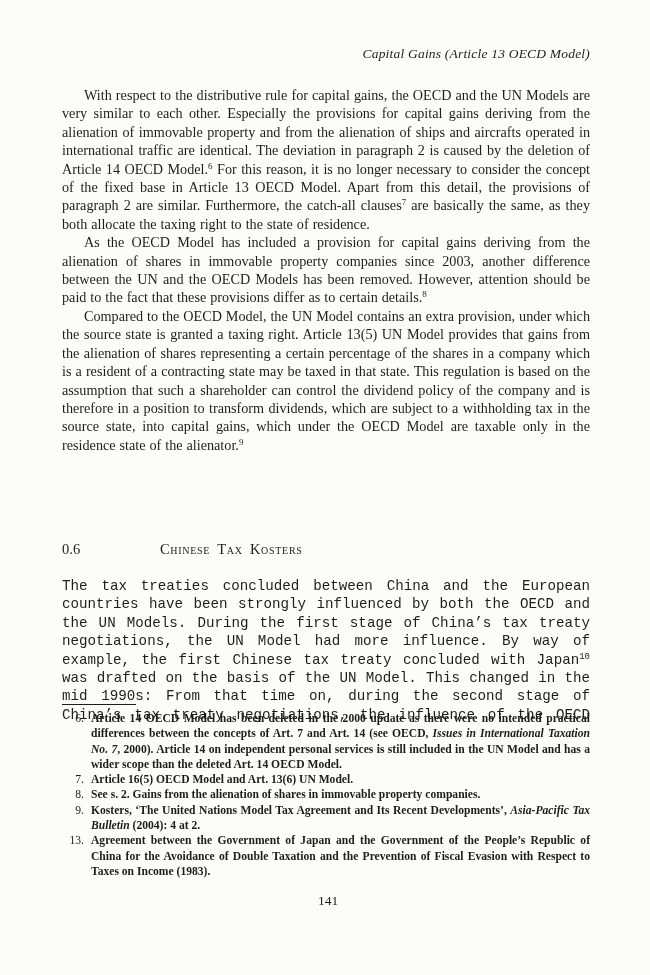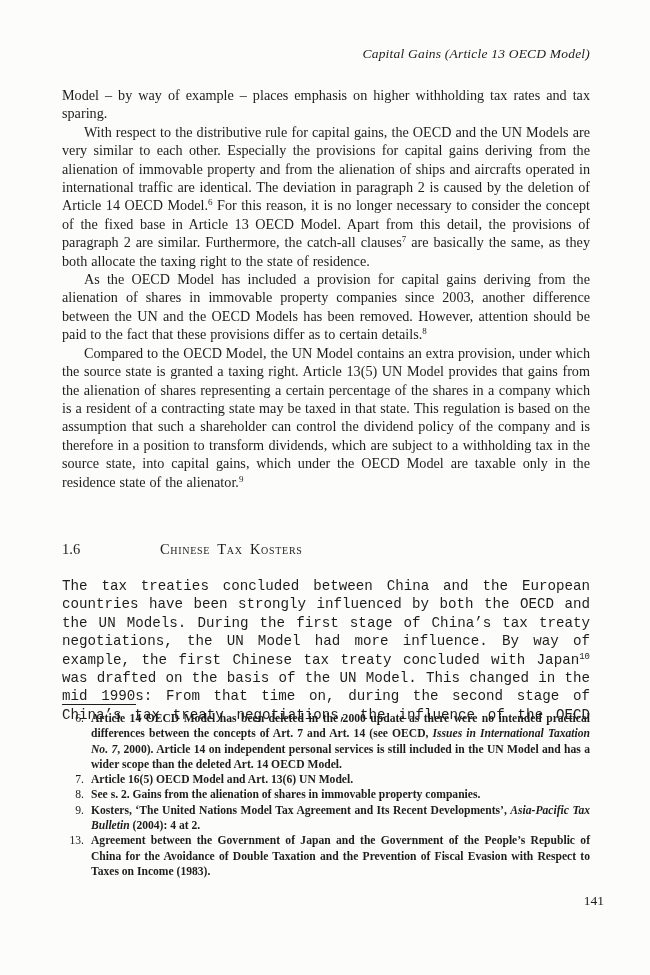--- a/index.html
+++ b/index.html
@@ -50,41 +50,40 @@
     top: 704px; left: 62px;
     width: 74px; height: 0;
     border-top: 1.3px solid #1d1d1d;
   }
   .footnotes { position: absolute; top: 711px; left: 62px; width: 528px; }
   .footnote { display: flex; font-size: 11.6px; line-height: 15.3px; }
   .fn-num { width: 22px; text-align: right; flex-shrink: 0; }
   .fn-text { margin-left: 7px; flex: 1; text-align: justify; font-weight: bold; }
   .page-number {
     position: absolute;
-    top: 893px; left: 76px; width: 528px;
-    text-align: right;
+    top: 893px; left: 64px; width: 528px;
+    text-align: center;
     font-size: 13.5px;
   }
 </style>
 </head>
 <body>
 
 <div class="page">
 
   <div class="running-header">Capital Gains (Article 13 OECD Model)</div>
 
   <div class="main-text" id="main-paragraphs">
-      <p class="para"><span>Model – by way of example – places emphasis on higher withholding tax rates and tax sparing.</span></p>
       <p class="para indent"><span>With respect to the distributive rule for capital gains, the OECD and the UN Models are very similar to each other. Especially the provisions for capital gains deriving from the alienation of immovable property and from the alienation of ships and aircrafts operated in international traffic are identical. The deviation in paragraph 2 is caused by the deletion of Article 14 OECD Model.</span><sup>6</sup><span> For this reason, it is no longer necessary to consider the concept of the fixed base in Article 13 OECD Model. Apart from this detail, the provisions of paragraph 2 are similar. Furthermore, the catch-all clauses</span><sup>7</sup><span> are basically the same, as they both allocate the taxing right to the state of residence.</span></p>
       <p class="para indent"><span>As the OECD Model has included a provision for capital gains deriving from the alienation of shares in immovable property companies since 2003, another difference between the UN and the OECD Models has been removed. However, attention should be paid to the fact that these provisions differ as to certain details.</span><sup>8</sup></p>
       <p class="para indent"><span>Compared to the OECD Model, the UN Model contains an extra provision, under which the source state is granted a taxing right. Article 13(5) UN Model provides that gains from the alienation of shares representing a certain percentage of the shares in a company which is a resident of a contracting state may be taxed in that state. This regulation is based on the assumption that such a shareholder can control the dividend policy of the company and is therefore in a position to transform dividends, which are subject to a withholding tax in the source state, into capital gains, which under the OECD Model are taxable only in the residence state of the alienator.</span><sup>9</sup></p>
     </div>
 
   <div class="section-heading">
-    <span class="section-number">1.6</span><span class="section-title">Chinese Tax Kosters</span>
+    <span class="section-number">0.6</span><span class="section-title">Chinese Tax Kosters</span>
   </div>
 
   <div class="section-text" id="section-paragraphs">
       <p class="para cont"><span>The tax treaties concluded between China and the European countries have been strongly influenced by both the OECD and the UN Models. During the first stage of China’s tax treaty negotiations, the UN Model had more influence. By way of example, the first Chinese tax treaty concluded with Japan</span><sup>10</sup><span> was drafted on the basis of the UN Model. This changed in the mid 1990s: From that time on, during the second stage of China’s tax treaty negotiations, the influence of the OECD</span></p>
     </div>
 
   <div class="footnote-rule"></div>
 
   <div class="footnotes" id="footnotes">
       <div class="footnote">

